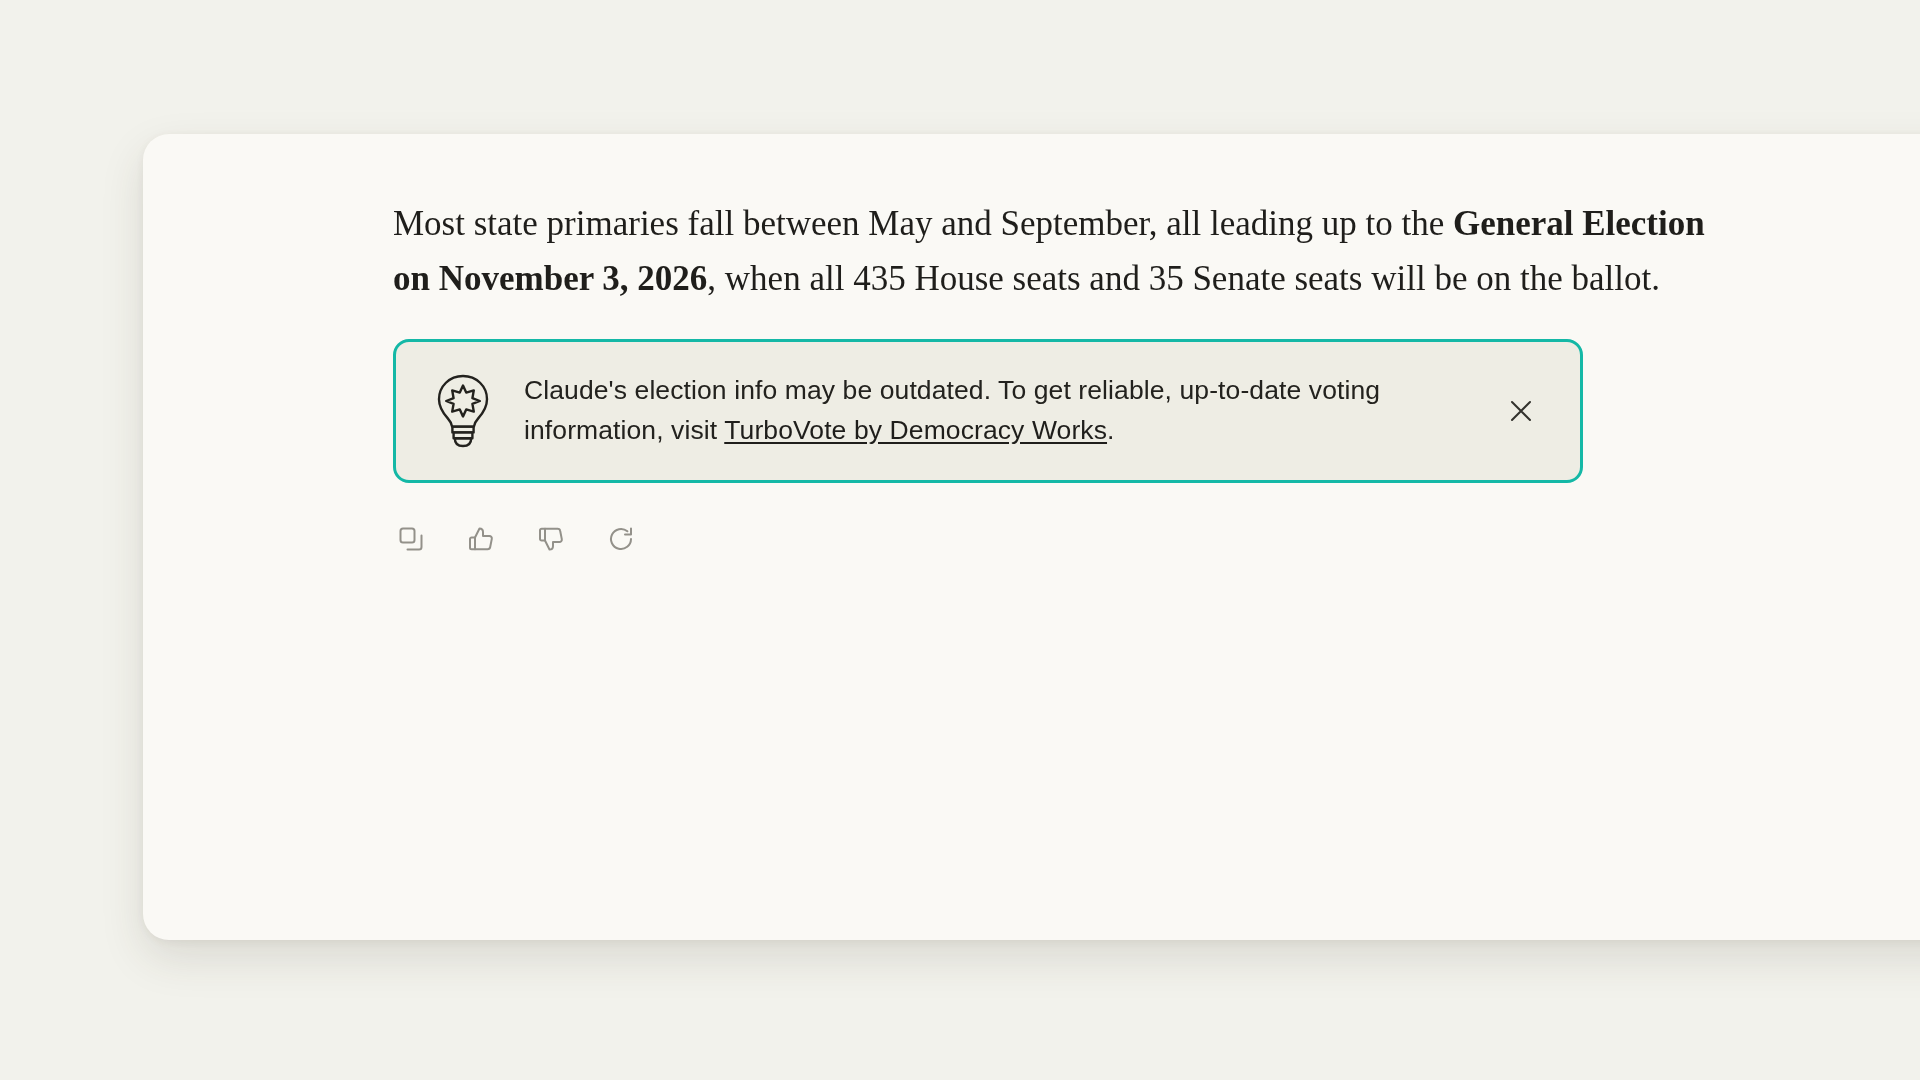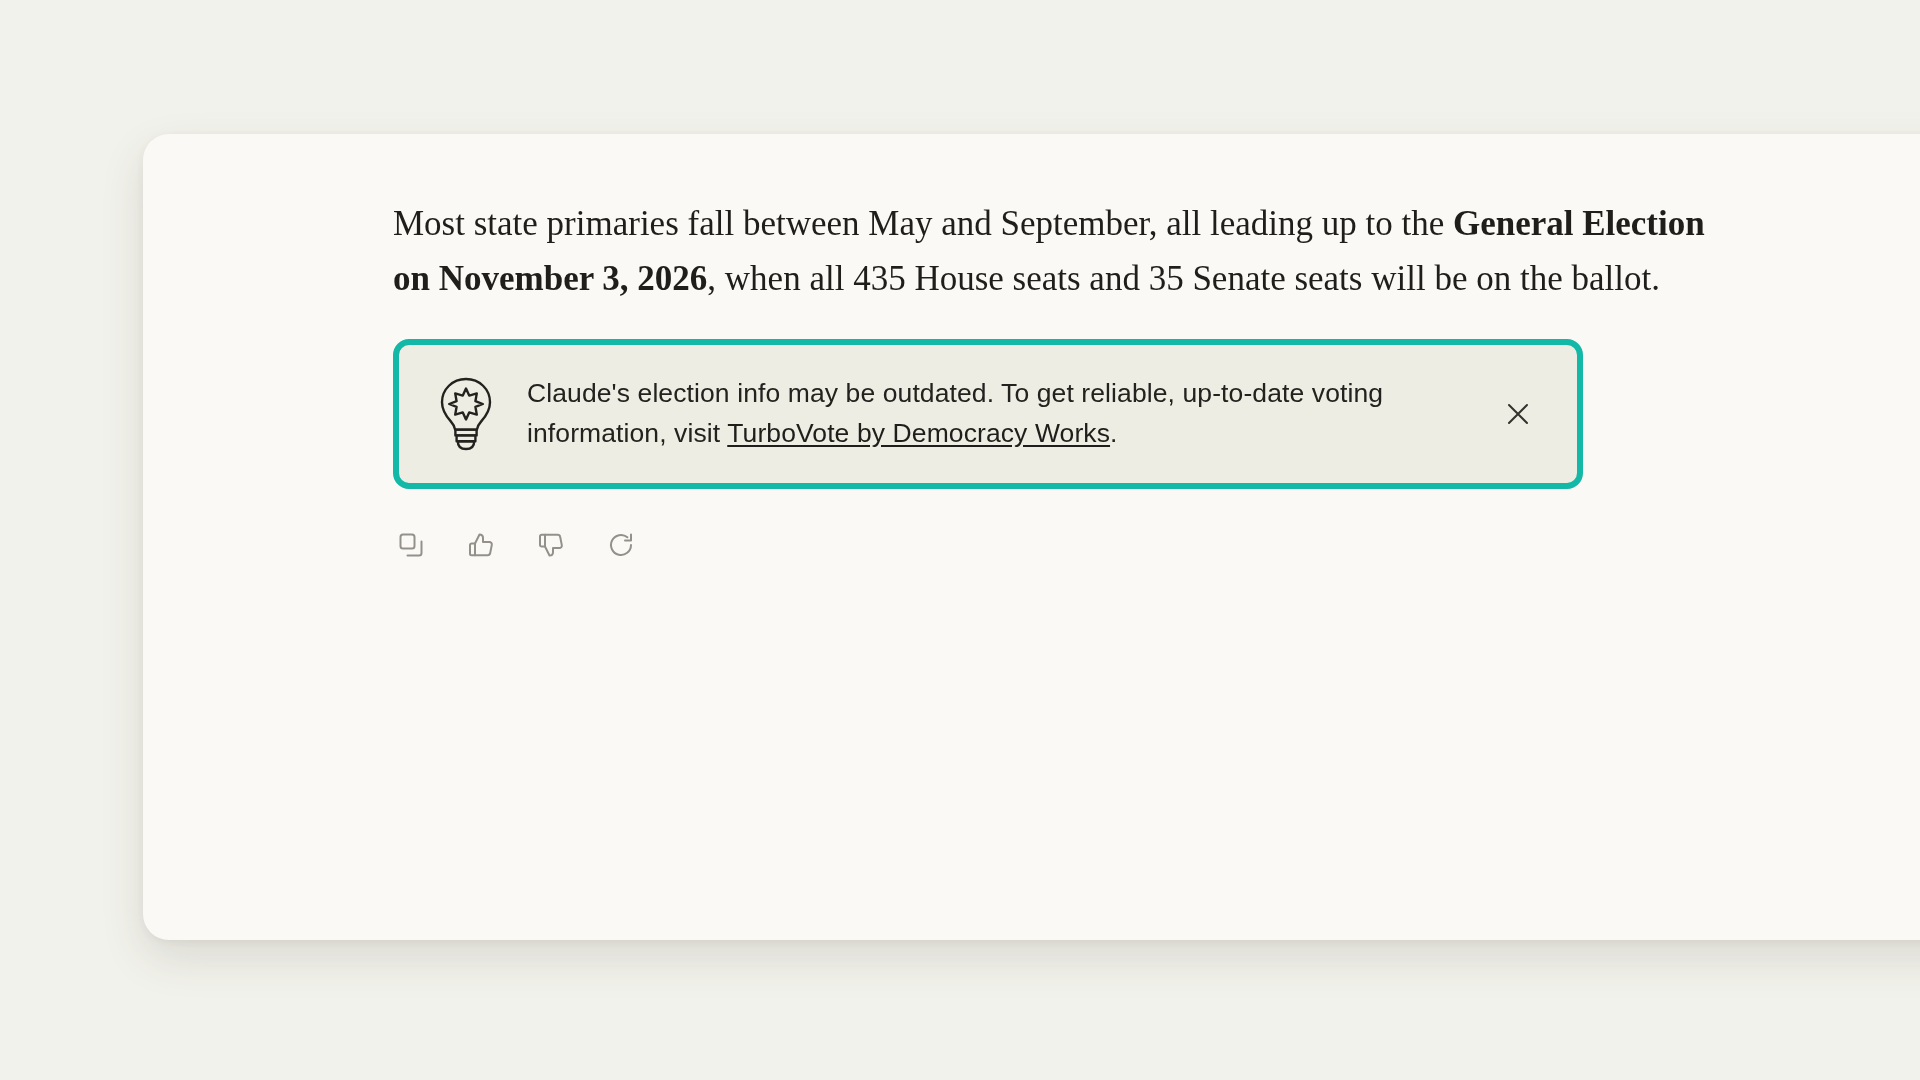--- a/index.html
+++ b/index.html
@@ -54,21 +54,21 @@
     text-underline-offset: 3px;
     cursor: pointer;
   }
 
   .notice {
     margin-top: 20px;
     margin-left: 0;
     width: 1190px;
     box-sizing: border-box;
     background: #eeede4;
-    border: 6px solid #14b8a6;
+    border: 3px solid #14b8a6;
     border-radius: 16px;
     padding: 26px 22px 26px 34px;
     display: flex;
     align-items: center;
     gap: 28px;
   }
 
   .notice-icon {
     flex: 0 0 auto;
     width: 66px;

